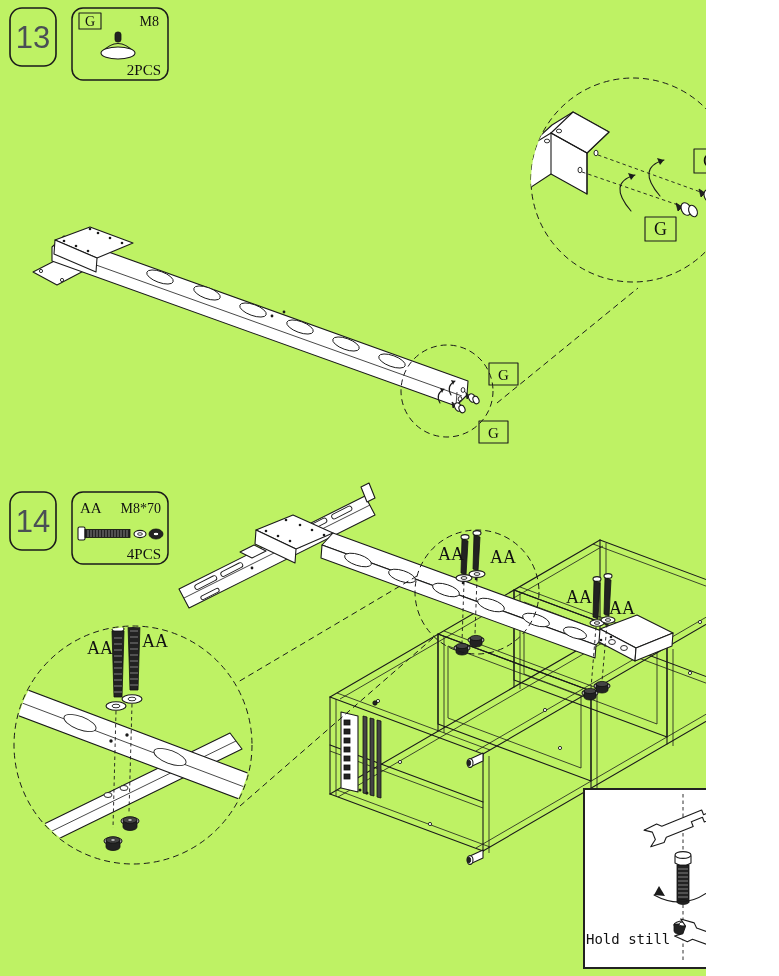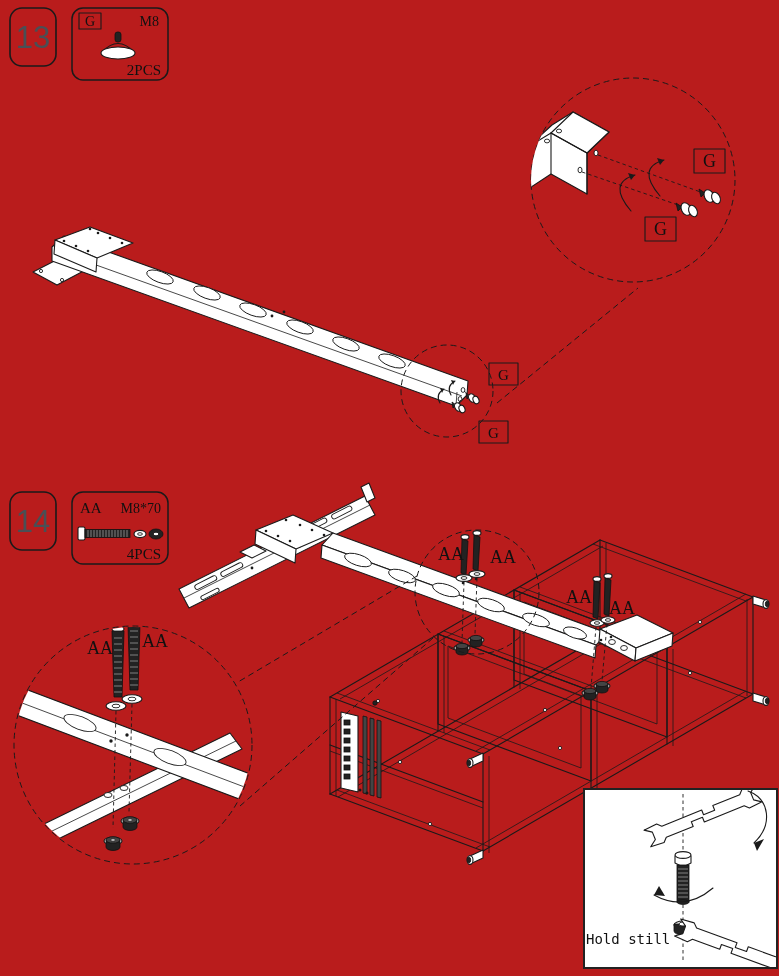--- a/index.html
+++ b/index.html
@@ -1,16 +1,16 @@
 <!DOCTYPE html>
 <html><head>
 <meta charset="utf-8">
 <style>
   html,body{margin:0;padding:0;background:#fff;}
-  #page{position:relative;width:779px;height:976px;background:#b91c1c;overflow:hidden;
+  #page{position:relative;width:706px;height:976px;background:#bef264;overflow:hidden;
         font-family:"Liberation Serif",serif;}
   svg{position:absolute;left:0;top:0;}
   .ln{stroke:#1a1a1a;stroke-width:1.1;fill:none;stroke-linejoin:round;stroke-linecap:round}
   .thin{stroke:#1a1a1a;stroke-width:0.8;fill:none}
   .wf{fill:#ffffff;stroke:#1a1a1a;stroke-width:1.1;stroke-linejoin:round}
   .df{fill:#222222;stroke:#111111;stroke-width:0.8}
   .gf{fill:#444444;stroke:#111111;stroke-width:0.8}
   .dash{stroke:#1a1a1a;stroke-width:1;fill:none;stroke-dasharray:6 4}
   .dash2{stroke:#1a1a1a;stroke-width:0.9;fill:none;stroke-dasharray:3.5 3}
   .dot{fill:#1a1a1a;stroke:none}

